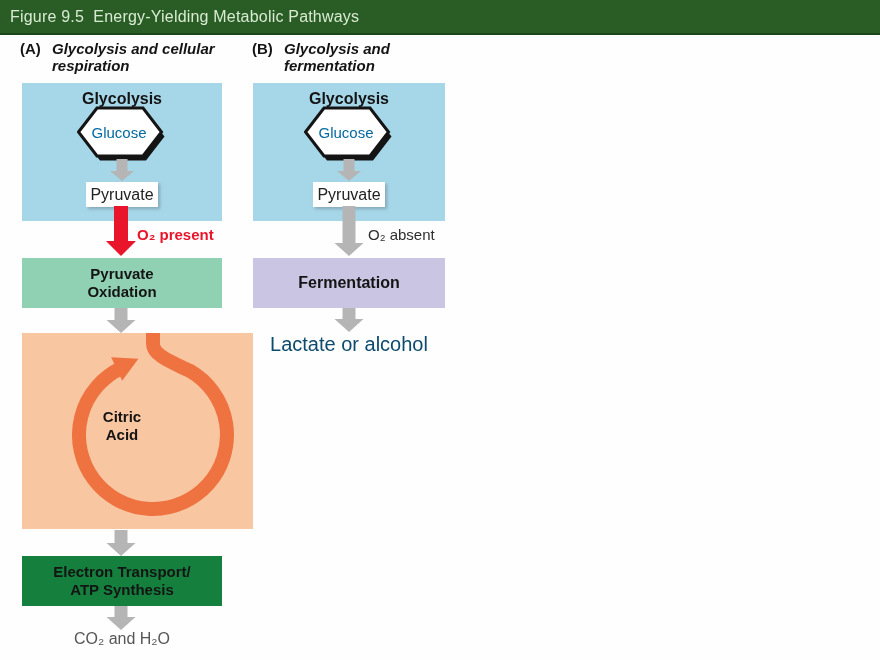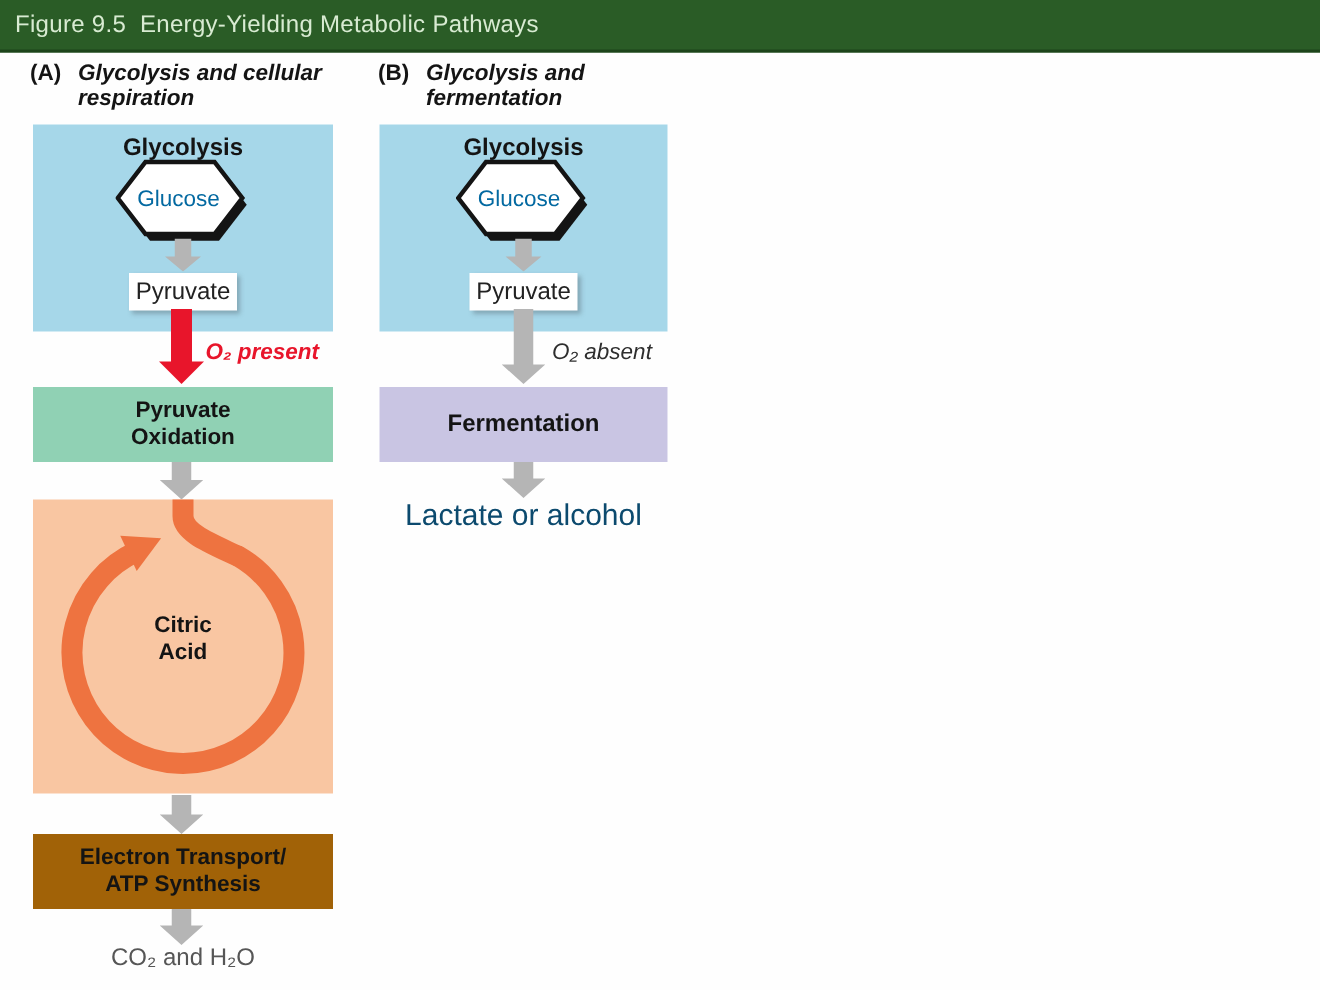--- a/index.html
+++ b/index.html
@@ -43,21 +43,21 @@
     font-size:15px; color:#0369a1;
   }
   
   .pill {
     position:absolute; background:#ffffff;
     box-shadow:2px 2px 3px rgba(70,80,90,0.35);
     display:flex; align-items:center; justify-content:center;
     font-size:16px; color:#222222;
   }
   .arrow { position:absolute; }
-  .cond-label { position:absolute; font-size:15px;font-style:italic; }
+  .cond-label { position:absolute; font-size:15px; }
   .cond-red { color:#e8152b; font-weight:bold; }
   .cond-gray { color:#2e2e2e; }
   .product-label { position:absolute; text-align:center; color:#4f4f4f; }
   .citric-text {
     position:absolute; left:0; top:75px; width:200px; text-align:center;
   }
 </style>
 </head>
 <body>
 
@@ -105,37 +105,37 @@
 
   <div class="box box-center" style="left:22px; top:258px; width:200px; height:50px; background:#90d1b4;">
     <div class="box-title-line">Pyruvate</div>
     <div class="box-title-line">Oxidation</div>
   </div>
 
   <svg class="arrow" style="left:106px; top:308px;" width="30" height="25" viewBox="0 0 30 25">
     <polygon points="8.5,0 21.5,0 21.5,12 29.5,12 15,25 0.5,12 8.5,12" fill="#b5b5b5"></polygon>
   </svg>
 
-  <div class="box" style="left:22px; top:333px; width:200px; height:196px; background:#f9c6a2;">
+  <div class="box" style="left:22px; top:333px; width:200px; height:196px; background:#f9c6a2;padding-left:31px;">
     <svg width="200" height="196" viewBox="0 0 200 196">
       <path d="M 100,-2 L 100,11 C 100,22 118,29 136,37.5" fill="none" stroke="#ee7340" stroke-width="14" stroke-linecap="round"></path>
       <path d="M 137,37.9 A 74,74 0 1 1 68.7,34.9" fill="none" stroke="#ee7340" stroke-width="14" stroke-linecap="round"></path>
       <polygon points="17,0 -7,-13 -7,13" transform="translate(70,33) rotate(-25)" fill="#ee7340"></polygon>
     </svg>
     <div class="citric-text">
       <div class="box-title-line">Citric</div>
       <div class="box-title-line">Acid</div>
     </div>
   </div>
 
   <svg class="arrow" style="left:106px; top:530px;" width="30" height="26" viewBox="0 0 30 26">
     <polygon points="8.5,0 21.5,0 21.5,13 29.5,13 15,26 0.5,13 8.5,13" fill="#b5b5b5"></polygon>
   </svg>
 
-  <div class="box box-center" style="left:22px; top:556px; width:200px; height:50px; background:#a16207;">
+  <div class="box box-center" style="left:22px; top:556px; width:200px; height:50px; background:#15803d;">
     <div class="box-title-line">Electron Transport/</div>
     <div class="box-title-line">ATP Synthesis</div>
   </div>
 
   <svg class="arrow" style="left:106px; top:606px;" width="30" height="24" viewBox="0 0 30 24">
     <polygon points="8.5,0 21.5,0 21.5,11 29.5,11 15,24 0.5,11 8.5,11" fill="#b5b5b5"></polygon>
   </svg>
 
   <div class="product-label" style="left:22px; top:630px; width:200px; font-size:16px; color:#565656;">CO₂ and H₂O</div>
 

